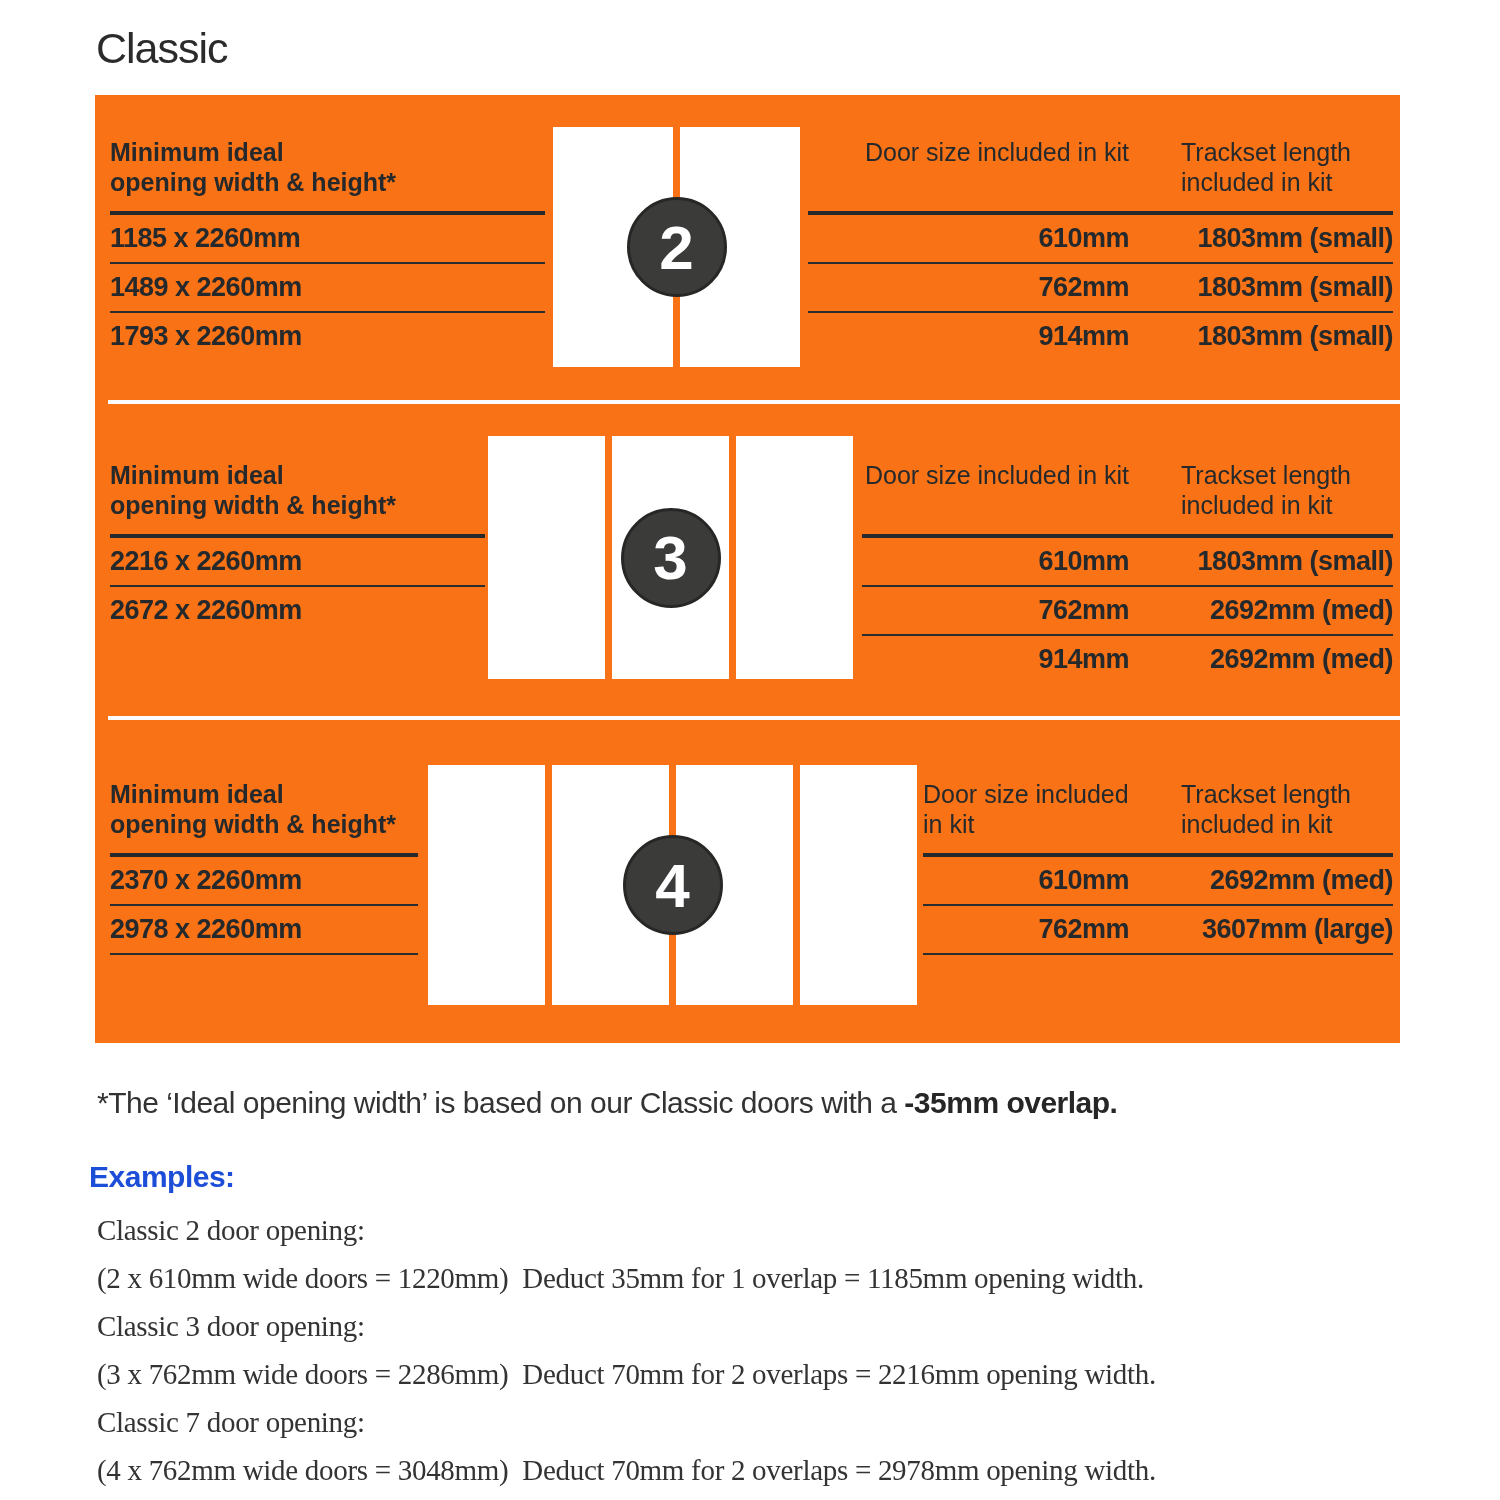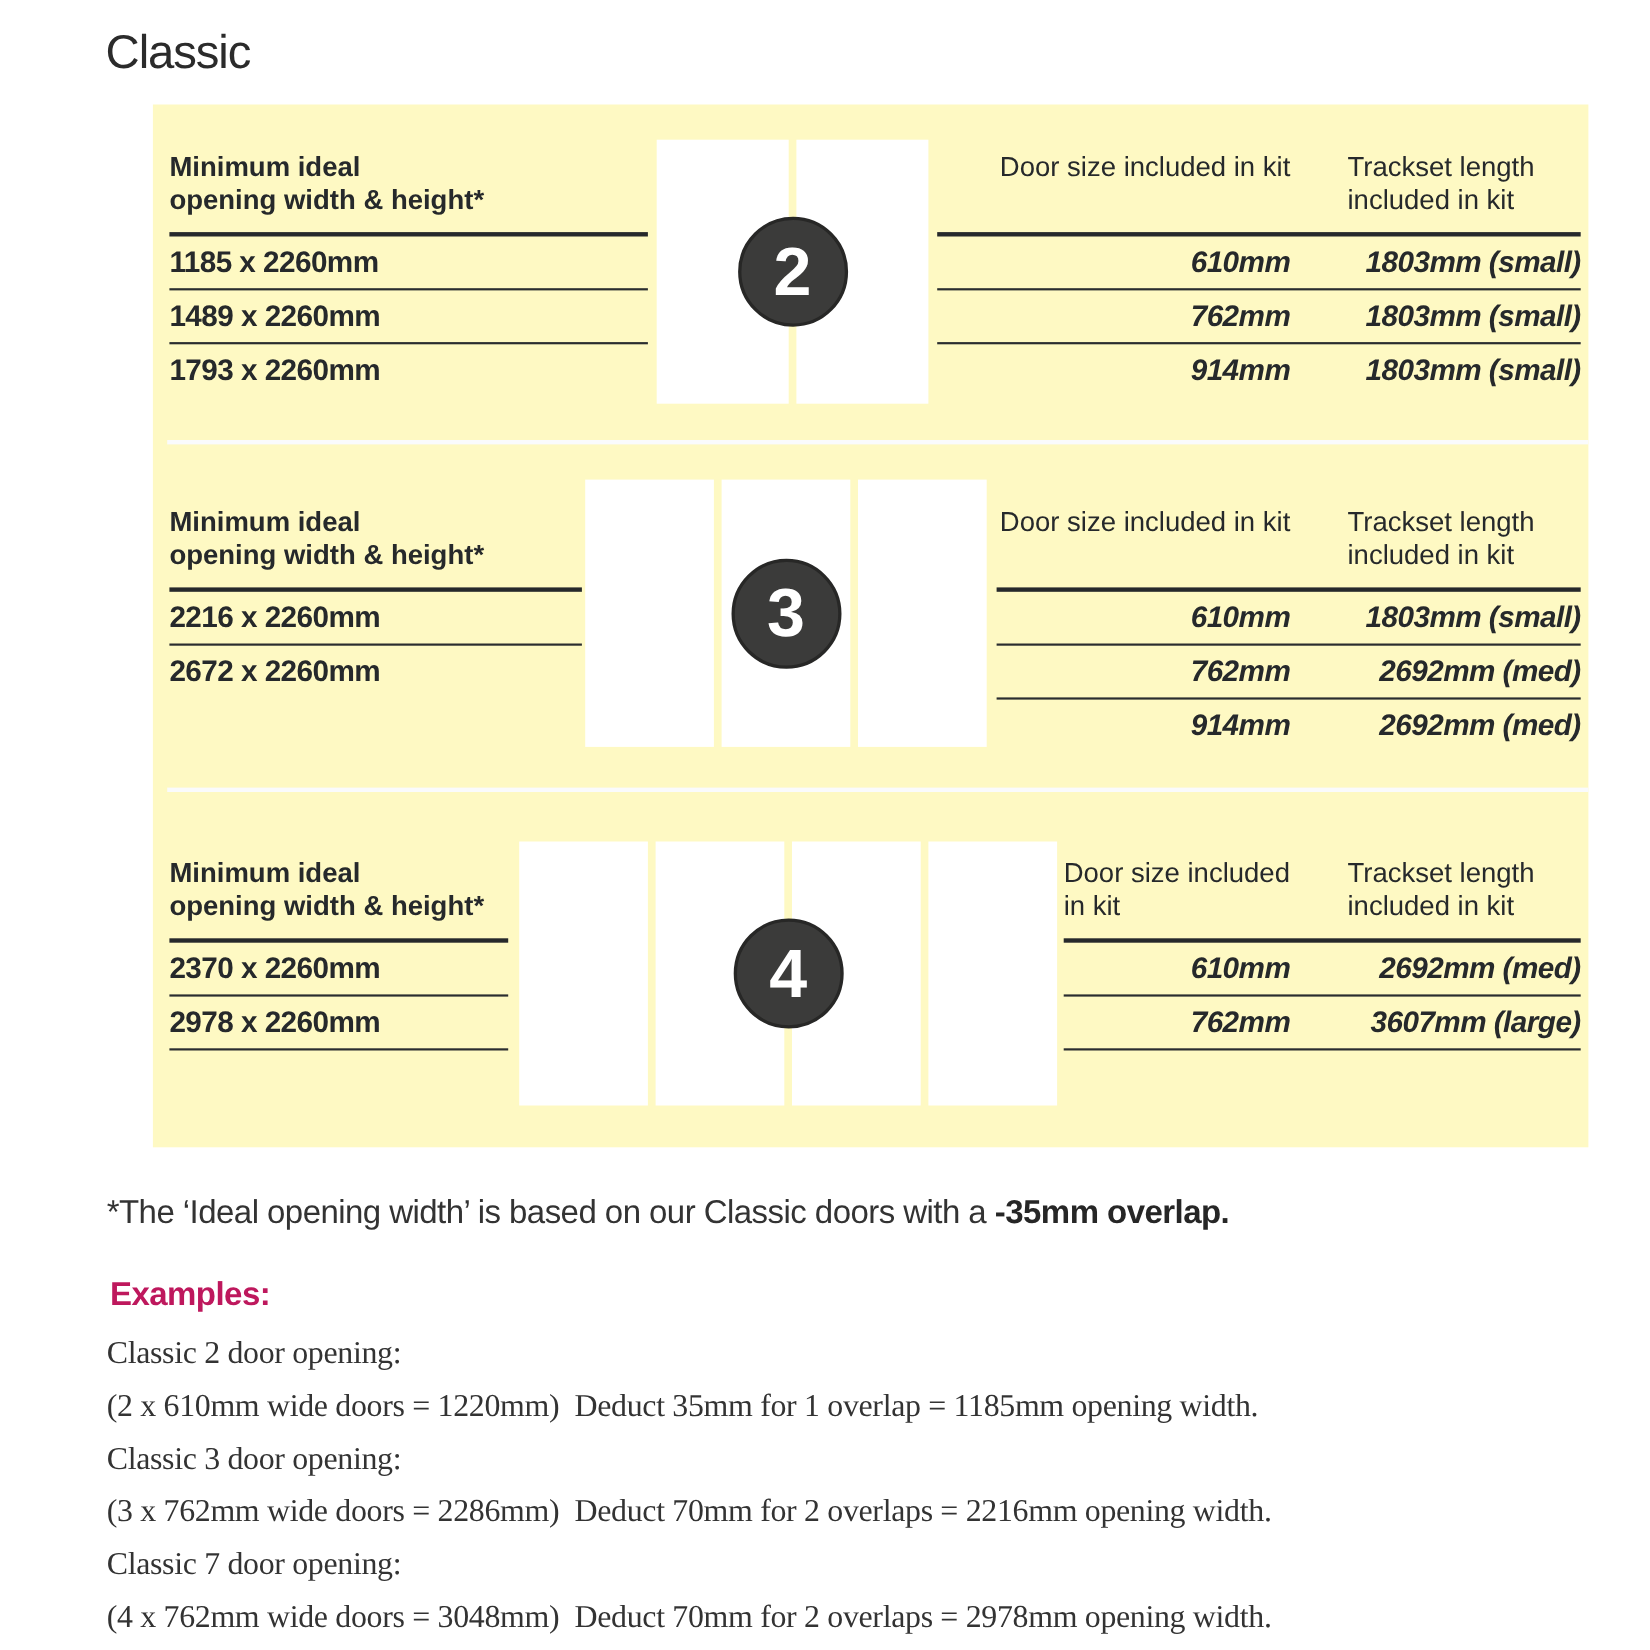--- a/index.html
+++ b/index.html
@@ -6,22 +6,21 @@
   body{
     width:1500px;height:1500px;position:relative;background:#ffffff;
     font-family:"Liberation Sans", sans-serif;color:#282828;overflow:hidden;
   }
   .title{
     position:absolute;left:96px;top:24px;font-size:43px;font-weight:normal;
     color:#2b2b2b;letter-spacing:-1px;
   }
   .panel{
     position:absolute;left:95px;top:95px;width:1305px;height:948px;
-    background:#fef9c3;
-    margin-left:44px;
+    background:#f97316;
   }
   .section{position:absolute;left:0;right:0;}
   .section.s1{top:0;height:306px;}
   .section.s2{top:310px;height:312px;}
   .section.s3{top:626px;height:322px;}
   .sep{position:absolute;left:13px;right:0;height:4px;background:#fafbfc;}
   .sep.sep1{top:305px;}
   .sep.sep2{top:621px;}
 
   
@@ -68,29 +67,29 @@
   .s3 .rtable{width:470px;}
   .rrow{display:grid;grid-template-columns:1fr 212px;column-gap:52px;}
   .rrow.rhead .cell{text-align:right;}
   .rrow.rhead .hblock{display:inline-block;text-align:left;}
   .rrow.rhead{font-size:25px;line-height:30px;font-weight:normal;color:#26292b;}
   .rrow.data{
     height:47px;align-items:center;
     font-size:27px;font-weight:bold;color:#26292b;
     border-bottom:2px solid #2a2d2f;letter-spacing:-0.5px;
   }
-  .rrow.data .cell{text-align:right;font-style:italic;}
+  .rrow.data .cell{text-align:right;}
   .rrow.data:first-of-type{height:62px;}
   .rtable .rrow.data:last-of-type{border-bottom:none;}
   .rtable.last-bordered .rrow.data:last-of-type{border-bottom:2px solid #2a2d2f;}
 
   
   .footnote{position:absolute;left:97px;top:1086px;font-size:30px;color:#333333;letter-spacing:-0.5px;}
   .footnote .bold{font-weight:bold;color:#262626;}
-  .examples-heading{position:absolute;left:100px;top:1160px;font-size:30px;font-weight:bold;color:#be185d;letter-spacing:-0.5px;text-align:right;}
+  .examples-heading{position:absolute;left:89px;top:1160px;font-size:30px;font-weight:bold;color:#1d4ed8;letter-spacing:-0.5px;text-align:right;}
   .examples{position:absolute;left:97px;top:1206px;font-size:29px;line-height:48px;color:#333333;letter-spacing:-0.3px;font-family:Liberation Serif, serif;}
   .examples .xline{white-space:pre-wrap;}
 </style>
 </head>
 <body>
 
 <div class="title">Classic</div>
 
 <div class="panel">
 

